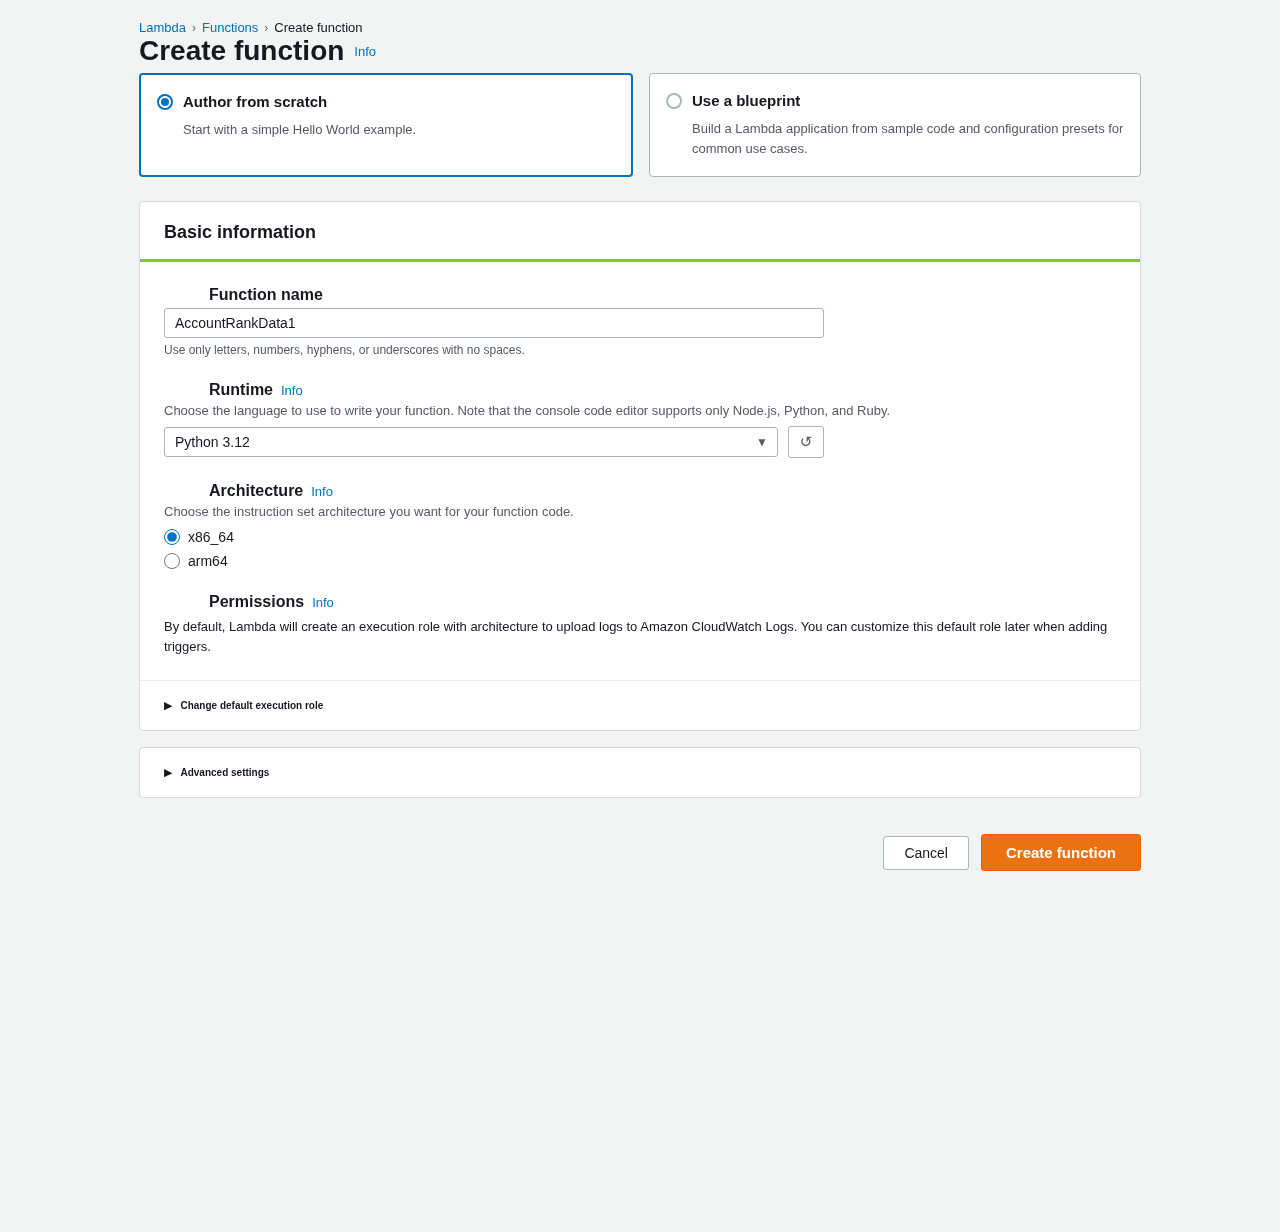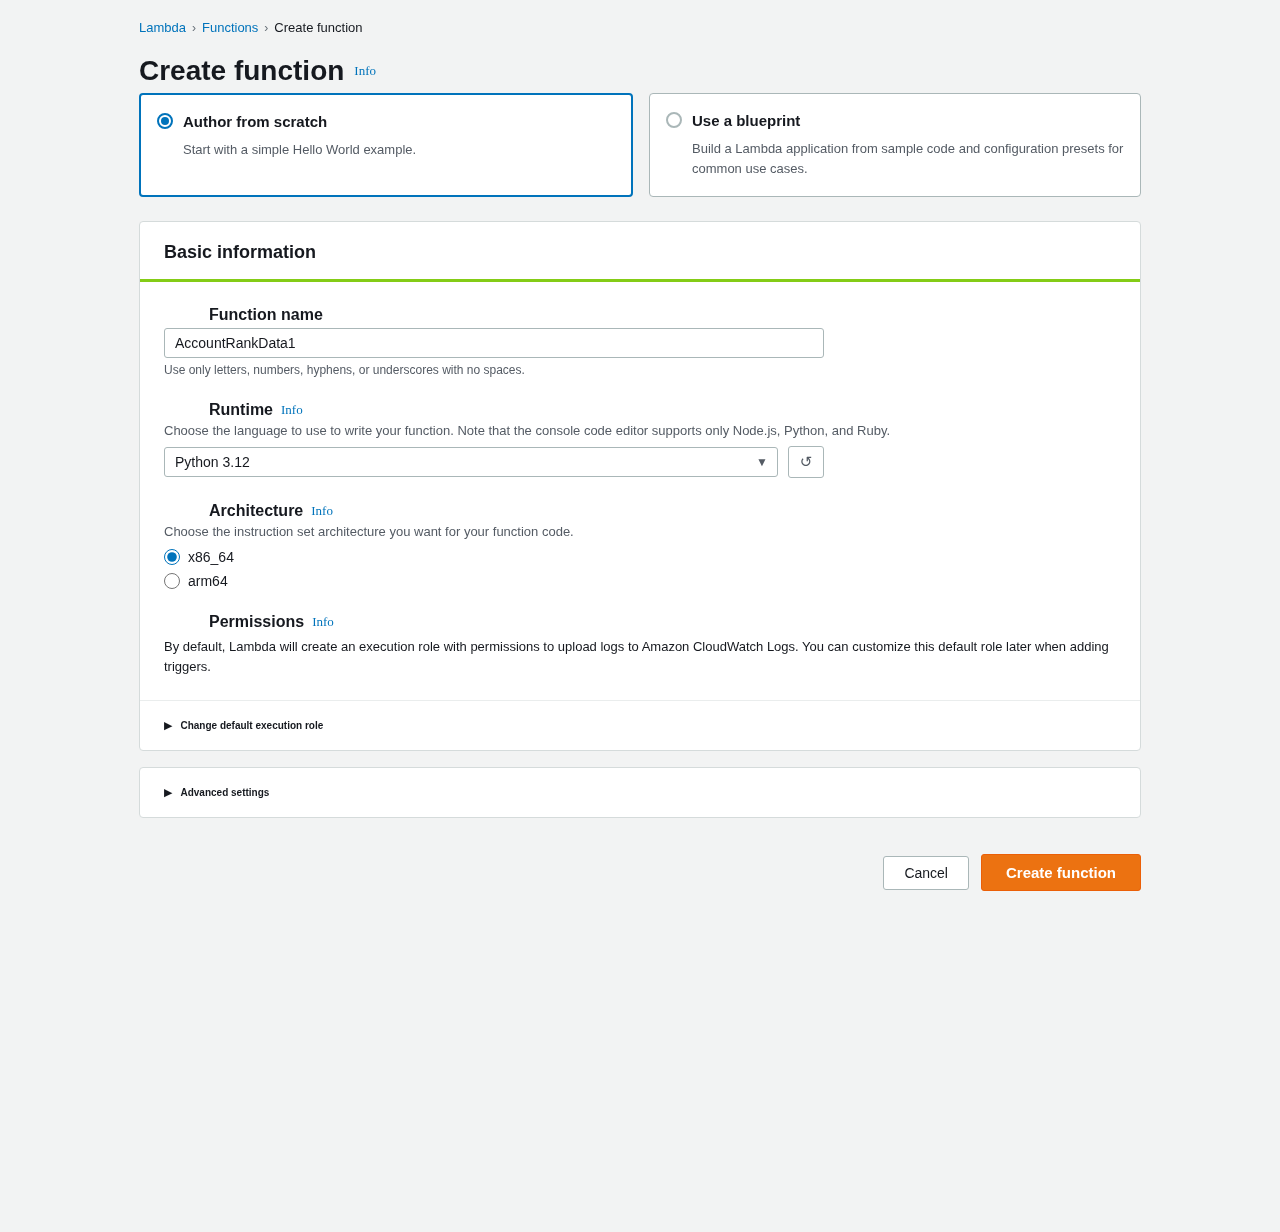--- a/index.html
+++ b/index.html
@@ -14,21 +14,20 @@
       max-width: 1050px;
       margin: 0 auto;
       padding: 20px 24px 80px 24px;
     }
     
     .breadcrumb {
       display: flex;
       align-items: center;
       gap: 6px;
       font-size: 13px;
-      margin-bottom: 20px;
     }
     .breadcrumb a {
       color: #0073bb;
       text-decoration: none;
     }
     .breadcrumb .chevron { color: #687078; font-size: 12px; }
     .breadcrumb .current { color: #16191f; }
 
     
     .page-title-row {
@@ -39,21 +38,20 @@
     }
     .page-title {
       font-size: 28px;
       font-weight: 700;
       color: #16191f;
     }
     .info-link {
       color: #0073bb;
       font-size: 13px;
       text-decoration: none;
-      font-family: Liberation Serif, serif;
     }
     .page-subtitle {
       font-size: 14px;
       color: #16191f;
       margin-bottom: 24px;
     }
 
     
     .option-cards {
       display: flex;
@@ -68,21 +66,21 @@
       padding: 18px 16px;
       cursor: pointer;
       position: relative;
     }
     .option-card.selected {
       border: 2px solid #0073bb;
       background: #fff;
     }
     .option-card-header {
       display: flex;
-      align-items: flex-start;
+      align-items: flex-end;
       gap: 10px;
       margin-bottom: 10px;
     }
     .radio-circle {
       width: 16px;
       height: 16px;
       border-radius: 50%;
       border: 2px solid #aab7b8;
       display: flex;
       align-items: center;
@@ -409,21 +407,21 @@
             <span>arm64</span>
           </label>
         </div>
       </div>
 
       <div class="form-field" style="margin-bottom:0">
         <div class="permissions-label-row">
           <span class="form-label" style="margin-bottom:0">Permissions</span>
           <a href="#" class="info-link">Info</a>
         </div>
-        <p class="permissions-desc">By default, Lambda will create an execution role with permissions to upload logs to Amazon CloudWatch Logs. You can customize this default role later when adding triggers.</p>
+        <p class="permissions-desc">By default, Lambda will create an execution role with architecture to upload logs to Amazon CloudWatch Logs. You can customize this default role later when adding triggers.</p>
       </div>
 
     </div>
 
     <hr class="divider">
     <div class="collapsible-section">
       <span class="collapse-arrow">▶</span>
       <span class="collapsible-title">Change default execution role</span>
     </div>
 

